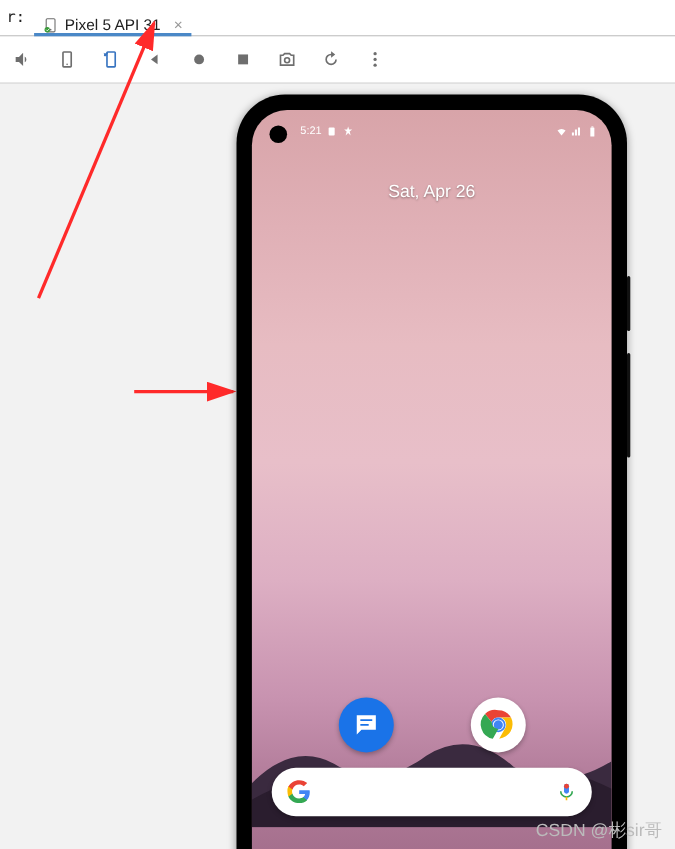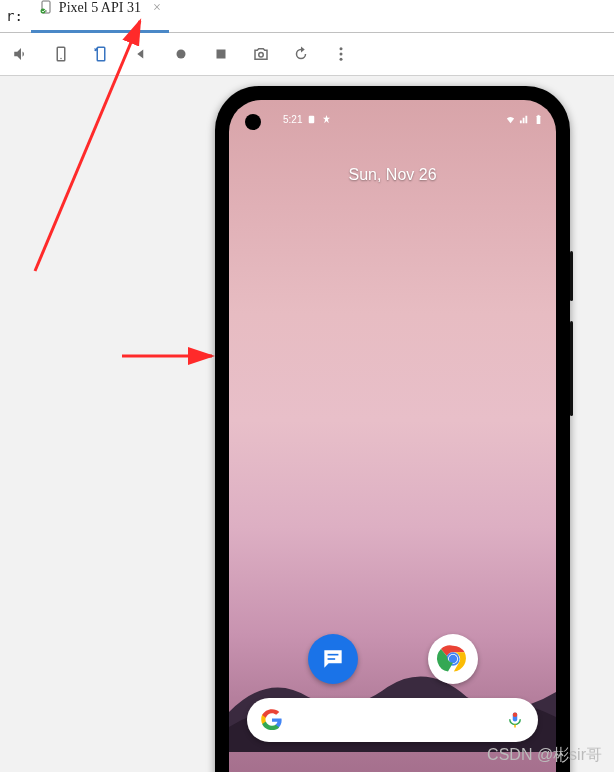--- a/index.html
+++ b/index.html
@@ -1,35 +1,35 @@
 <!DOCTYPE html>
 <html><head>
 <meta charset="utf-8">
 <style>
 html,body{margin:0;padding:0;width:614px;height:772px;background:#f2f2f2;font-family:sans-serif;overflow:hidden;position:relative}
 .top-area{background:#fff}
 .tab-row{display:flex;align-items:center;height:32px;border-bottom:1px solid #c0c0c0;padding-left:6px}
 .pre-label{font-family:monospace;font-size:14px;color:#222;margin-right:8px}
-.tab{display:flex;align-items:flex-start;height:30px;padding:0 8px;border-bottom:3px solid #4a88c7;font-family:Liberation Serif, serif;font-size:14px;color:#222;gap:6px}
+.tab{display:flex;align-items:flex-end;height:30px;padding:0 8px;border-bottom:3px solid #4a88c7;font-family:Liberation Sans, sans-serif;font-size:14px;color:#222;gap:6px}
 .tab .close{color:#999;font-size:14px;margin-left:6px}
 .phone-glyph{width:14px;height:14px;position:relative}
 .phone-glyph svg{width:14px;height:14px}
 .toolbar{display:flex;align-items:center;height:42px;gap:18px;padding:0 10px;border-bottom:1px solid #d0d0d0}
 .tbtn{width:22px;height:22px;display:flex;align-items:center;justify-content:center;color:#6e6e6e}
 .tbtn.active{color:#3874c0}
 .tbtn svg{width:18px;height:18px;fill:currentColor}
 
 .stage{position:relative;width:614px;height:698px}
 
 .device{position:absolute;left:215px;top:10px;width:355px;height:740px;border-radius:44px;background:#000;box-shadow:0 2px 8px rgba(0,0,0,.4)}
 .screen{position:absolute;left:14px;top:14px;right:14px;bottom:14px;border-radius:32px;overflow:hidden;
 background:linear-gradient(to bottom,#d8a4a9 0%,#e0b0b6 15%,#e7bcc2 30%,#e8bfc9 45%,#ddafc3 60%,#c893b0 75%,#b37d9b 85%,#9d6885 100%)}
 .camera{position:absolute;left:16px;top:14px;width:16px;height:16px;border-radius:50%;background:#000}
 .statusbar{position:absolute;top:9px;left:0;right:0;height:20px;display:flex;align-items:center;color:#fff;font-size:10px;padding:0 12px}
-.sb-left{margin-left:42px;display:flex;align-items:center;gap:4px}
+.sb-left{margin-left:32px;display:flex;align-items:center;gap:4px}
 .sb-right{margin-left:auto;display:flex;align-items:center;gap:3px}
 .sb-ic{width:11px;height:11px;fill:#fff}
 .datebar{position:absolute;top:66px;left:0;right:0;text-align:center;color:#fff;font-size:16px;font-weight:500;text-shadow:0 1px 2px rgba(0,0,0,.4)}
 .mountains{position:absolute;left:0;right:0;bottom:60px;height:110px}
 .mountains svg{width:100%;height:100%;display:block}
 .dock{position:absolute;bottom:128px;left:0;right:0;display:flex;justify-content:center;gap:70px}
 .app{width:50px;height:50px;border-radius:50%;display:flex;align-items:center;justify-content:center;box-shadow:0 2px 5px rgba(0,0,0,.3)}
 .app.msg{background:#1a73e8}
 .app.chrome{background:#fff}
 .searchbar{position:absolute;bottom:70px;left:18px;right:18px;height:44px;background:#fff;border-radius:22px;display:flex;align-items:center;padding:0 14px;box-shadow:0 2px 5px rgba(0,0,0,.25)}
@@ -168,21 +168,21 @@
           <svg class="sb-ic" viewBox="0 0 24 24">
               <path d="M2 20h4v-6H2zm6 0h4V8H8zm6 0h4V4h-4z"></path>
             </svg>
           <svg class="sb-ic" viewBox="0 0 24 24">
               <rect x="8" y="4" width="8" height="18" rx="1"></rect>
               <rect x="10" y="2" width="4" height="2"></rect>
             </svg>
         </div>
       </div>
 
-      <div class="datebar">Sun, Nov 26</div>
+      <div class="datebar">Sat, Apr 26</div>
 
       <div class="mountains">
         <svg viewBox="0 0 330 110" preserveAspectRatio="none">
           <path d="M0,70 Q40,30 80,55 Q120,75 160,45 Q200,20 240,55 Q280,80 330,50 L330,110 L0,110 Z" fill="#3a2a3f"></path>
           <path d="M0,85 Q50,55 100,75 Q160,95 220,65 Q270,45 330,75 L330,110 L0,110 Z" fill="#2a1d2e"></path>
         </svg>
       </div>
 
       <div class="dock">
         <div class="app msg">

